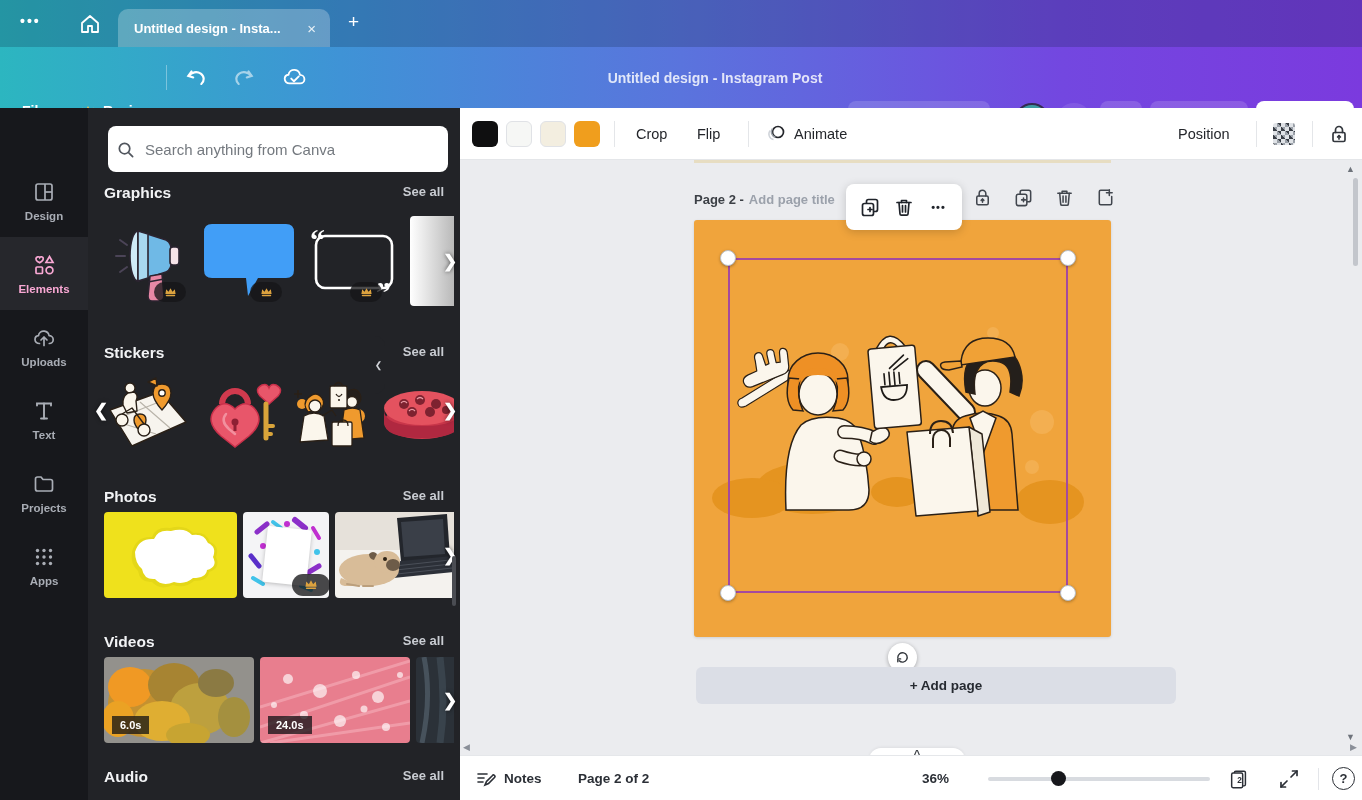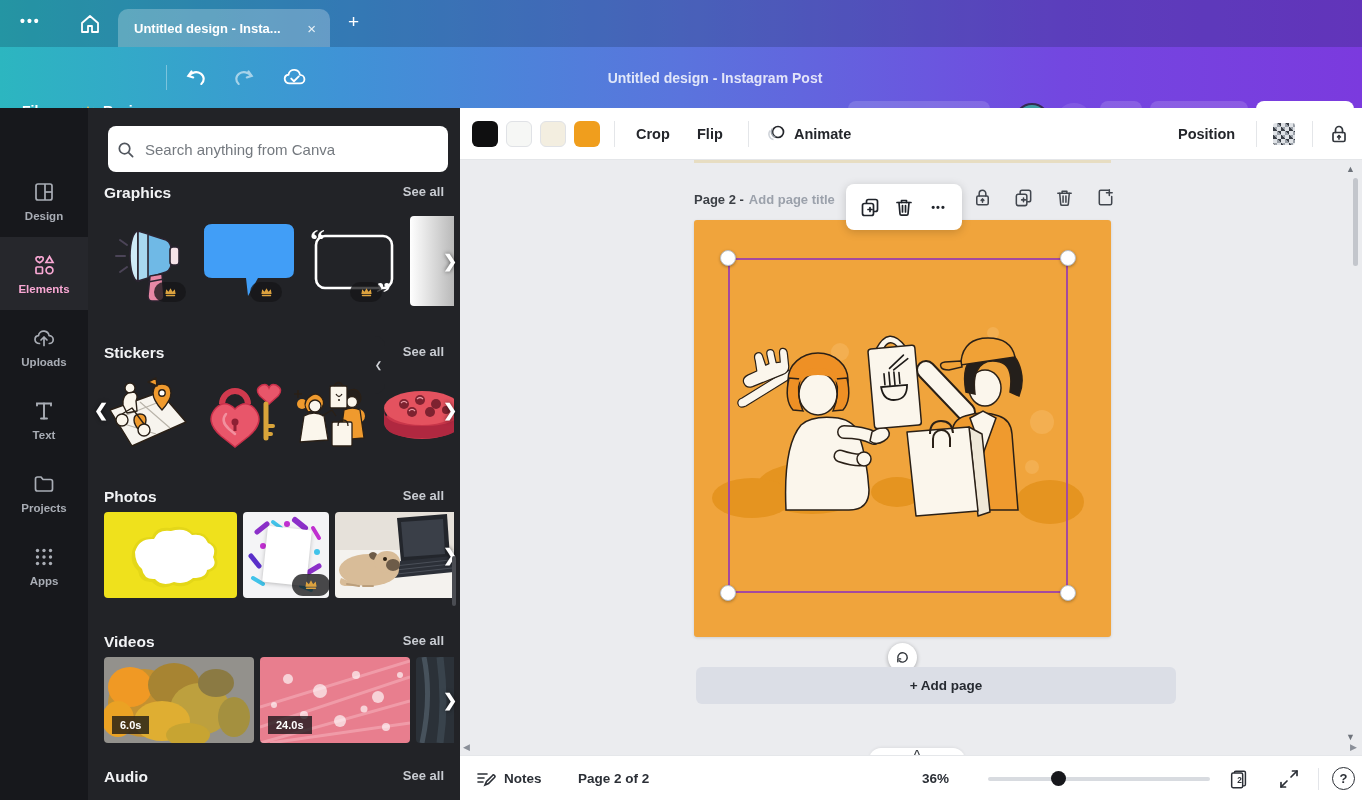--- a/index.html
+++ b/index.html
@@ -37,21 +37,21 @@
   .stats-btn { left:1100px; width:42px; }
   .play-btn { left:1150px; width:98px; gap:9px; }
   .play-glyph { font-size:12px; }
   .share-btn { left:1256px; width:98px; background:#fff; color:#17191d; gap:8px; }
 
   
   .toolbar { position:absolute; left:0; top:108px; width:1362px; height:52px; background:#fff; border-bottom:1px solid #e4e6e9; }
   .swatch { position:absolute; top:13px; width:26px; height:26px; border-radius:6px; cursor:pointer; }
   .swatch.light { border:1px solid #e0e2e6; }
   .tdiv { position:absolute; top:13px; width:1px; height:26px; background:#e4e6e9; }
-  .tool-label { position:absolute; top:0; height:52px; display:flex; align-items:center; color:#24262b; font-size:14.5px; font-weight:700; cursor:pointer; gap:8px; }
+  .tool-label { position:absolute; top:0; height:52px; display:flex; align-items:center; color:#24262b; font-size:14.5px; font-weight:400; cursor:pointer; gap:8px; }
   .checker { position:absolute; left:1273px; top:15px; width:22px; height:22px; cursor:pointer;
     background-image:linear-gradient(45deg,#3a3f46 25%,transparent 25%,transparent 75%,#3a3f46 75%),
       linear-gradient(45deg,#9aa0a8 25%,#dfe2e6 25%,#dfe2e6 75%,#9aa0a8 75%);
     background-size:8px 8px; background-position:0 0,4px 4px; border-radius:3px; }
   .lock-btn { position:absolute; left:1328px; top:15px; width:22px; height:22px; color:#33373d; cursor:pointer; }
 
   
   .sidebar { position:absolute; left:0; top:160px; width:88px; height:640px; background:#17181c; padding-top:4px; }
   .side-item { width:88px; height:73px; display:flex; flex-direction:column; align-items:center; justify-content:center; gap:6px;
     color:#a9adb5; cursor:pointer; }

